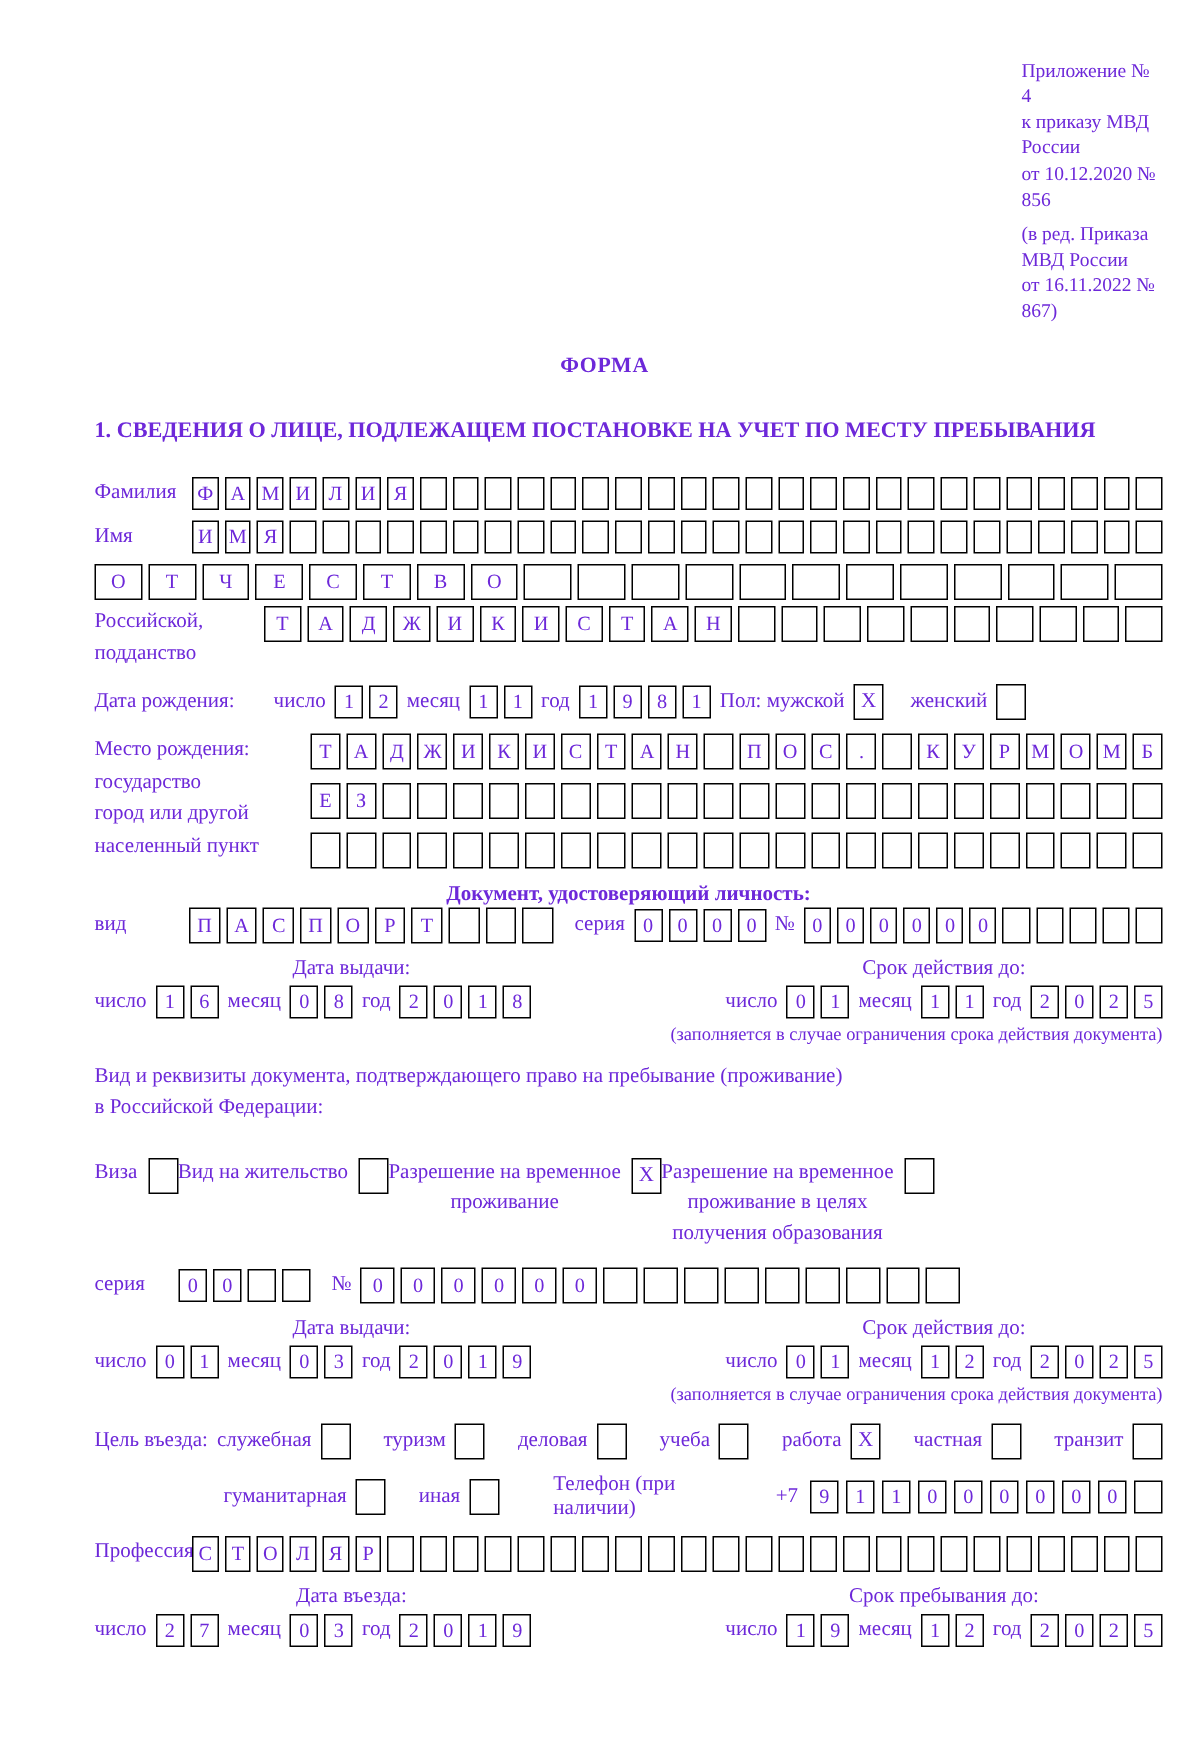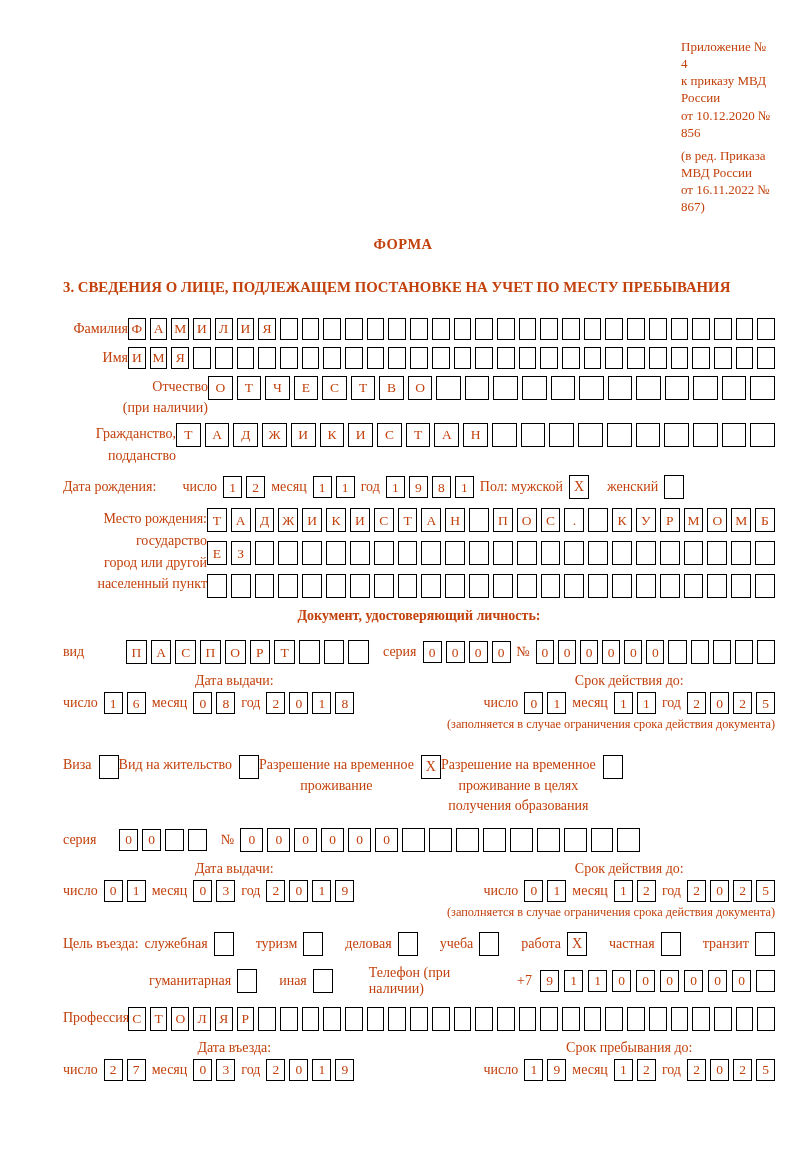--- a/index.html
+++ b/index.html
@@ -1,34 +1,34 @@
 <!DOCTYPE html>
 <html><head>
 <meta charset="utf-8">
 <style>
   html,body{margin:0;padding:0;background:#fff;}
   .page{
-    width:800px;height:1163px;background:#ffffff;color:#c2410c;
+    width:800px;height:1163px;background:#ffffff;color:#6d28d9;
     font-family:"Liberation Serif","DejaVu Serif",serif;
     overflow:hidden;position:relative;box-sizing:border-box;
   }
   .content{padding:0 25px 0 63px;box-sizing:border-box;}
 
   
   .appendix{margin:38px 0 0 618px;font-size:13px;line-height:1.32;}
   .appendix .ed{margin-top:6px;}
   .forma{font-weight:bold;font-size:14.5px;text-align:center;padding-right:32px;margin-top:20px;letter-spacing:.5px;}
 
   .title{font-weight:bold;font-size:16.2px;text-align:center;margin-top:20px;line-height:1.45;}
   .blank-line{display:inline-block;width:55px;border-bottom:2px solid #000;height:14px;margin-left:10px;}
 
   .sect{font-weight:bold;font-size:14.8px;margin-top:26px;}
 
   
-  .row{display:flex;align-items:flex-start;margin-top:7px;text-align:right;}
+  .row{display:flex;align-items:flex-start;margin-top:7px;}
   .lbl{font-size:14px;line-height:1.5;flex:0 0 auto;}
   .cells{display:flex;gap:4px;flex:1;min-width:0;}
   .cells .cell{flex:1;}
   .cell{
     box-sizing:border-box;border:1.6px solid #000;height:22px;
     display:flex;align-items:center;justify-content:center;
     font-size:13.5px;line-height:1;background:#fff;
   }
   .cells.med .cell{height:24px;}
   .cells.fixed{flex:0 0 auto;}
@@ -72,21 +72,21 @@
       <div>Приложение № 4</div>
       <div>к приказу МВД России</div>
       <div>от 10.12.2020 № 856</div>
       <div class="ed">(в ред. Приказа МВД России</div>
       <div>от 16.11.2022 № 867)</div>
     </div>
 
     <div class="forma">ФОРМА</div>
 
 
-    <div class="sect">3. СВЕДЕНИЯ О ЛИЦЕ, ПОДЛЕЖАЩЕМ ПОСТАНОВКЕ НА УЧЕТ ПО МЕСТУ ПРЕБЫВАНИЯ</div>
+    <div class="sect">1. СВЕДЕНИЯ О ЛИЦЕ, ПОДЛЕЖАЩЕМ ПОСТАНОВКЕ НА УЧЕТ ПО МЕСТУ ПРЕБЫВАНИЯ</div>
 
     <div class="row" style="margin-top:22px;">
       <div class="lbl w65">Фамилия</div>
       <div class="cells">
           <span class="cell">Ф</span>
           <span class="cell">А</span>
           <span class="cell">М</span>
           <span class="cell">И</span>
           <span class="cell">Л</span>
           <span class="cell">И</span>
@@ -147,24 +147,20 @@
           <span class="cell"></span>
           <span class="cell"></span>
           <span class="cell"></span>
           <span class="cell"></span>
           <span class="cell"></span>
           <span class="cell"></span>
         </div>
     </div>
 
     <div class="row">
-      <div class="lbl multi" style="width:145px;">
-        <div>Отчество</div>
-        <div>(при наличии)</div>
-      </div>
       <div class="cells med">
           <span class="cell">О</span>
           <span class="cell">Т</span>
           <span class="cell">Ч</span>
           <span class="cell">Е</span>
           <span class="cell">С</span>
           <span class="cell">Т</span>
           <span class="cell">В</span>
           <span class="cell">О</span>
           <span class="cell"></span>
@@ -177,21 +173,21 @@
           <span class="cell"></span>
           <span class="cell"></span>
           <span class="cell"></span>
           <span class="cell"></span>
           <span class="cell"></span>
         </div>
     </div>
 
     <div class="row" style="margin-top:4px;">
       <div class="lbl multi" style="width:113px;">
-        <div>Гражданство,</div>
+        <div>Российской,</div>
         <div>подданство</div>
       </div>
       <div class="cells med">
           <span class="cell">Т</span>
           <span class="cell">А</span>
           <span class="cell">Д</span>
           <span class="cell">Ж</span>
           <span class="cell">И</span>
           <span class="cell">К</span>
           <span class="cell">И</span>
@@ -323,21 +319,21 @@
             <span class="cell"></span>
             <span class="cell"></span>
             <span class="cell"></span>
             <span class="cell"></span>
           </div>
       </div>
     </div>
 
     <div class="center-bold">Документ, удостоверяющий личность:</div>
 
-    <div class="dvals" style="margin-top:16px;">
+    <div class="dvals" style="margin-top:0;">
       <span style="width:57px;">вид</span>
       <span class="cells med" style="flex:0 0 243px;">
           <span class="cell">П</span>
           <span class="cell">А</span>
           <span class="cell">С</span>
           <span class="cell">П</span>
           <span class="cell">О</span>
           <span class="cell">Р</span>
           <span class="cell">Т</span>
           <span class="cell"></span>
@@ -408,20 +404,24 @@
               <span class="cell">2</span>
               <span class="cell">0</span>
               <span class="cell">2</span>
               <span class="cell">5</span>
             </span>
         </div>
       </div>
     </div>
     <div class="note">(заполняется в случае ограничения срока действия документа)</div>
 
+    <div class="para">
+      <div>Вид и реквизиты документа, подтверждающего право на пребывание (проживание)</div>
+      <div>в Российской Федерации:</div>
+    </div>
 
     <div class="permit-row">
       <div class="permit-item">
         <span class="txt">Виза</span>
         <span class="cb"></span>
       </div>
       <div class="permit-item">
         <span class="txt">Вид на жительство</span>
         <span class="cb"></span>
       </div>

